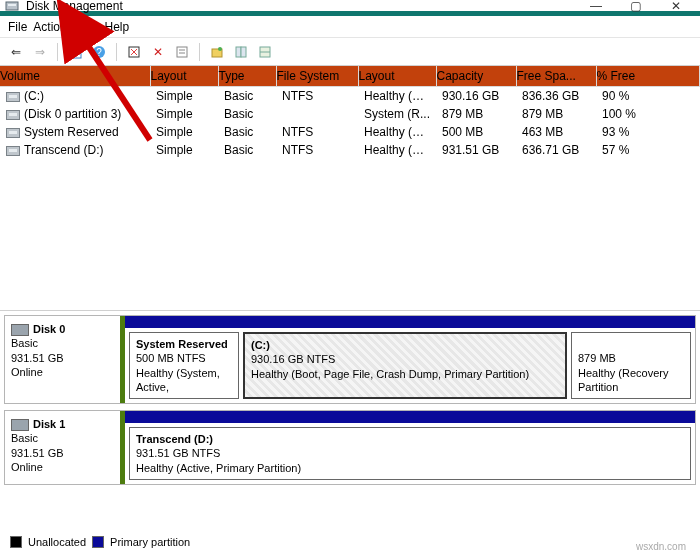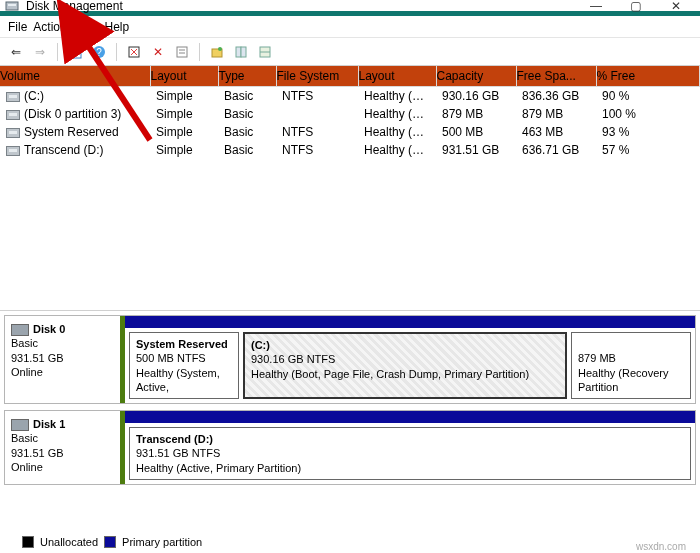--- a/index.html
+++ b/index.html
@@ -53,21 +53,21 @@
   .diskrow { display:flex; border:1px solid #b5b5b5; margin-bottom:6px; background:#fff; min-height:74px; }
   .diskinfo { width:120px; padding:6px; border-right:5px solid #4d7c0f; font-size:11px; line-height:1.3; }
   .diskinfo .dskicon { display:inline-block; width:18px; height:12px; background:#9aa4ad; border:1px solid #666; margin-right:4px; vertical-align:middle; }
   .diskparts { flex:1; display:flex; flex-direction:column; }
   .diskstrip { height:12px; background:#0a0a99; }
   .partrow { flex:1; display:flex; padding:4px; gap:4px; }
   .partbox { border:1px solid #666; padding:4px 6px; font-size:11px; line-height:1.3; overflow:hidden; }
   .partbox.sel { border:2px solid #333; background:repeating-linear-gradient(45deg,#f5f5f5,#f5f5f5 3px,#e7e7e7 3px,#e7e7e7 6px); }
   .partbox b { font-weight:700; }
 
-  .legend { position:absolute; left:16px; right:0; bottom:2px; height:18px; display:flex; align-items:center; gap:6px; padding:0 6px; font-size:11px; }
+  .legend { position:absolute; left:4px; right:0; bottom:2px; height:18px; display:flex; align-items:center; gap:6px; padding:0 6px; font-size:11px; }
   .legend .sw { width:12px; height:12px; border:1px solid #666; }
   .legend .allocsw { background:#000; }
   .legend .primsw { background:#0a0a99; }
 
   .watermark { position:absolute; right:14px; bottom:1px; font-size:10px; color:#aaa; }
 
   .arrow { position:absolute; left:75px; top:30px; pointer-events:none; }
   .arrow svg { overflow:visible; }
 </style>
 </head>
@@ -179,21 +179,21 @@
       <td>Healthy (B...</td>
       <td>930.16 GB</td>
       <td>836.36 GB</td>
       <td>90 %</td>
     </tr>
     <tr>
       <td><span class="volicon"></span><span>(Disk 0 partition 3)</span></td>
       <td>Simple</td>
       <td>Basic</td>
       <td></td>
-      <td>Healthy (R...</td>
+      <td>System (R...</td>
       <td>879 MB</td>
       <td>879 MB</td>
       <td>100 %</td>
     </tr>
     <tr>
       <td><span class="volicon"></span><span>System Reserved</span></td>
       <td>Simple</td>
       <td>Basic</td>
       <td>NTFS</td>
       <td>Healthy (S...</td>

